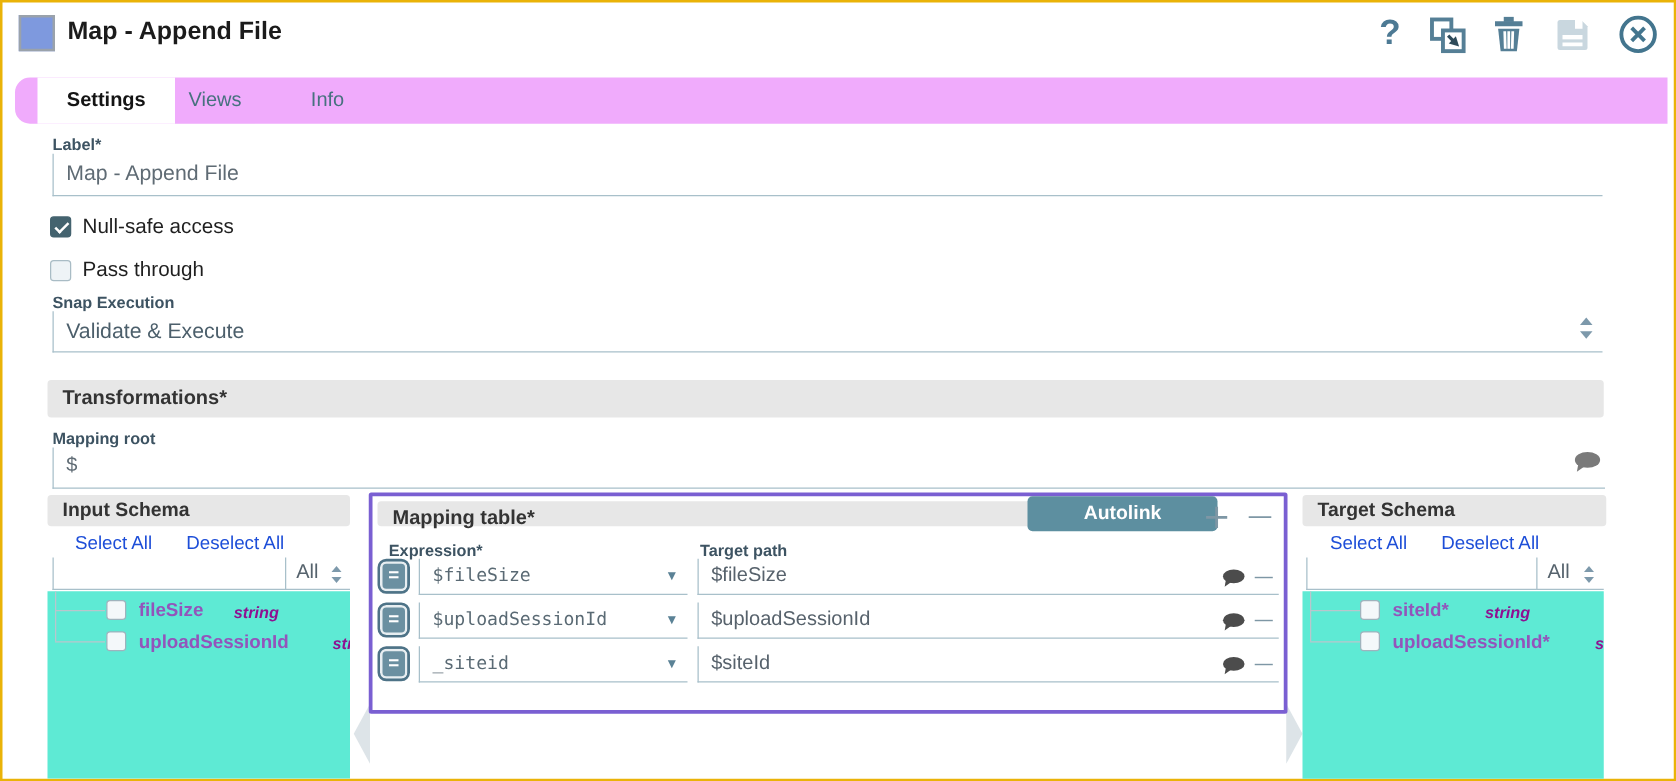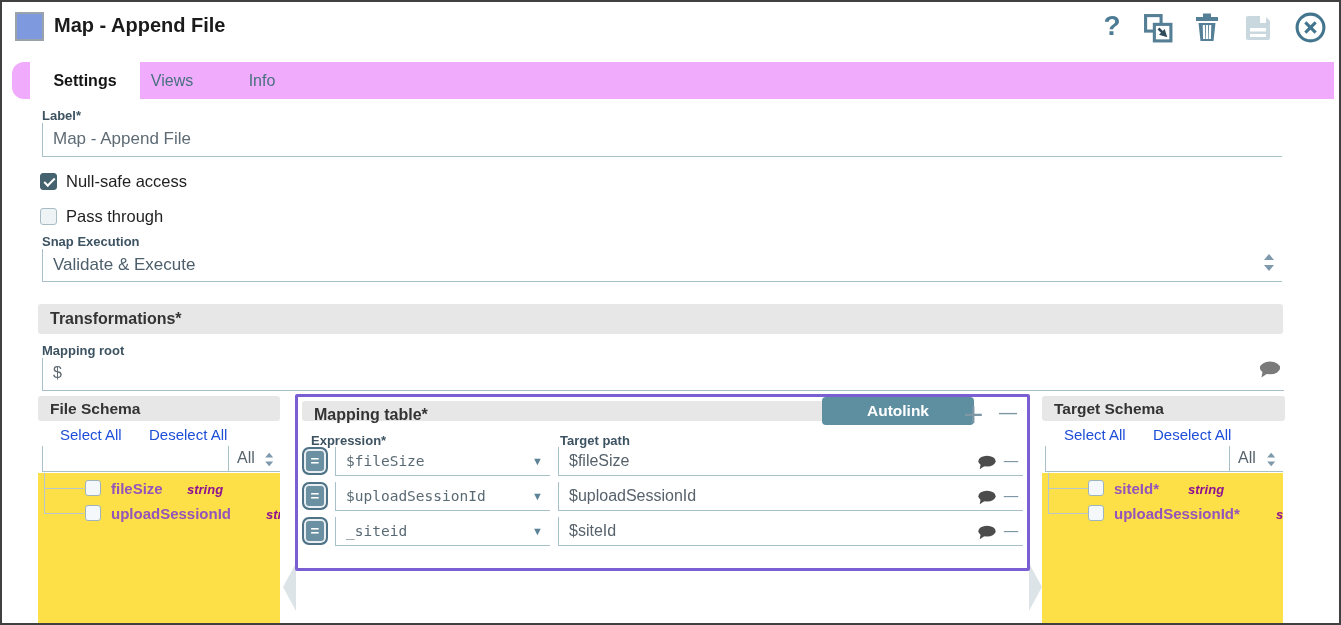--- a/index.html
+++ b/index.html
@@ -1,19 +1,19 @@
 <!DOCTYPE html>
 <html><head>
 <meta charset="utf-8">
 <style>
   * { box-sizing: border-box; margin: 0; padding: 0; }
   body { font-family: "Liberation Sans", "DejaVu Sans", sans-serif; background: #888; }
   .window {
     position: relative; width: 1341px; height: 625px;
-    background: #fff; border: 2px solid #404040; overflow: hidden;
+    background: #fff; border: 2px solid #eab308; overflow: hidden;
   }
   .abs { position: absolute; }
 
   
   .snap-icon { left: 13px; top: 10px; width: 29px; height: 29px; background: #7e99de; border: 2px solid #9aa2ab; }
   .dlg-title { left: 52px; top: 12px; font-size: 20px; font-weight: bold; color: #1b1b1b; }
   .tb-help { left: 1097px; top: 8px; width: 26px; font-size: 28px; font-weight: bold; color: #4d7a94; text-align: center; cursor: pointer; }
   .tb-svg { cursor: pointer; }
 
   
@@ -39,21 +39,21 @@
     border-left: 5px solid transparent; border-right: 5px solid transparent; border-bottom: 6px solid #7d99ab; }
   .spinner::after { content: ""; position: absolute; bottom: 0; left: 0;
     border-left: 5px solid transparent; border-right: 5px solid transparent; border-top: 6px solid #7d99ab; }
 
   
   .sec-bar { background: #e7e7e7; border-radius: 3px; font-size: 16px; font-weight: bold; color: #333; }
   .sec-bar .t { padding-left: 12px; }
 
   
   .link { font-size: 15px; color: #1d4ed8; cursor: pointer; }
-  .tree-panel { background: #fde047; overflow: hidden; }
+  .tree-panel { background: #5eead4; overflow: hidden; }
   .tline { border-color: #b9c6cc !important; }
   .schema-name { font-size: 15px; font-weight: bold; color: #9354bb; white-space: nowrap; }
   .schema-type { font-size: 13px; font-weight: bold; font-style: italic; color: #8e1191; white-space: nowrap; }
   .filter-input { border: none; border-left: 1px solid #a8c0ca; border-bottom: 1px solid #a8c0ca; background: #fff; outline: none; font-size: 15px; color: #56636d; padding-left: 6px; }
   .all-box { border-left: 1px solid #a8c0ca; border-bottom: 1px solid #a8c0ca; font-size: 16px; color: #56636d; padding: 3px 0 0 8px; cursor: pointer; }
 
   
   .map-box { left: 293px; top: 392px; width: 735px; height: 177px; border: 3px solid #7a5fd2; border-radius: 2px; background: #fff; }
   .autolink-btn { background: #5d8fa0; border-radius: 4px; color: #fff; font-weight: bold; font-size: 15.5px; text-align: center; line-height: 28px; cursor: pointer; }
   .pm { font-family: "DejaVu Sans", sans-serif; color: #7e97a5; cursor: pointer; }
@@ -126,21 +126,21 @@
   </div>
 
   <div class="abs fld-label" style="left:40px;top:341px">Mapping root</div>
   <div class="abs fld-box" style="left:40px;top:356px;width:1242px;height:33px;font-size:16px">$</div>
   <svg class="abs bubble gray" style="left:1256px;top:359px" width="24" height="17" viewBox="0 0 22 16">
     <ellipse cx="11" cy="6.5" rx="9.5" ry="6" fill="currentColor"></ellipse>
     <polygon points="4,10 3,15.5 9.5,11" fill="currentColor"></polygon>
   </svg>
 
   <div class="abs sec-bar" style="left:36px;top:394px;width:242px;height:25px;line-height:25px;font-size:15.5px">
-    <span class="t">File Schema</span>
+    <span class="t">Input Schema</span>
   </div>
   <div class="abs link" style="left:58px;top:424px">Select All</div>
   <div class="abs link" style="left:147px;top:424px">Deselect All</div>
   <input class="abs filter-input" style="left: 40px; top: 444px; width: 186px; height: 26px;" value="">
   <div class="abs all-box" style="left:226px;top:444px;width:52px;height:26px">
     <span>All</span>
   </div>
   <div class="abs spinner" style="left:262px;top:449px;transform:scale(0.8)"></div>
 
   <div class="abs tree-panel" style="left:36px;top:471px;width:242px;height:150px">

